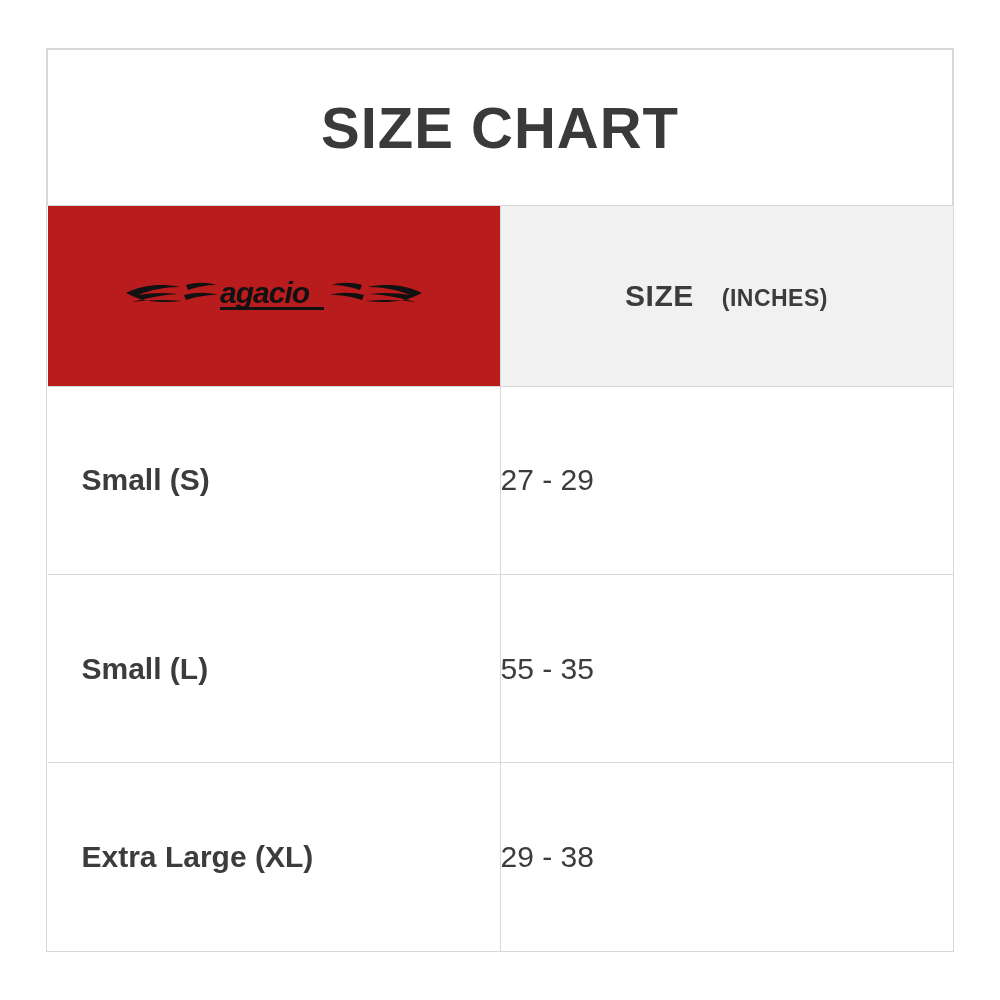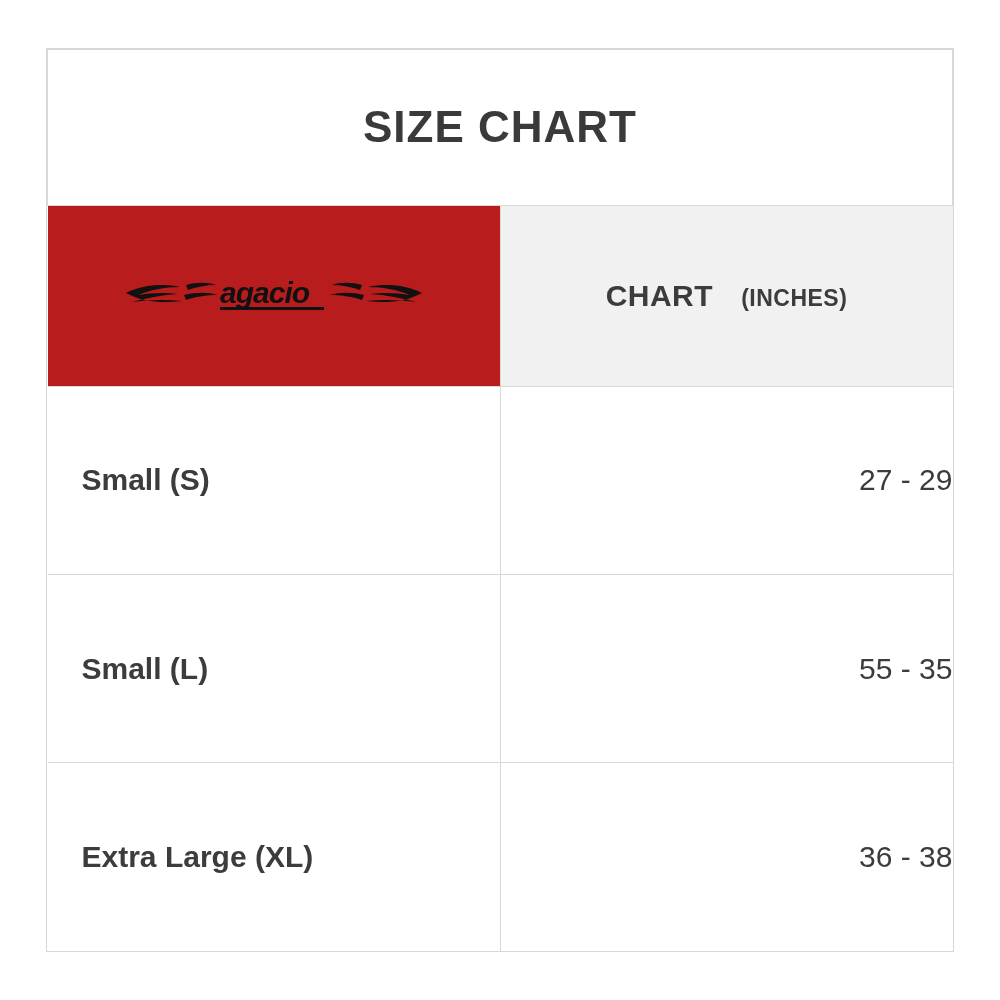--- a/index.html
+++ b/index.html
@@ -40,21 +40,21 @@
   }
   .title-cell {
     height: 129px;
     text-align: center;
     vertical-align: middle;
     border-left: none;
     border-top: none;
     border-right: none;
   }
   .title-text {
-    font-size: 44px;
+    font-size: 58px;
     font-weight: bold;
     letter-spacing: 1px;
     color: #3a3a3a;
     font-family: "Liberation Sans", sans-serif;
   }
   .header-row th {
     height: 150px;
     background: #f1f1f1;
     vertical-align: middle;
   }
@@ -87,21 +87,21 @@
   }
   .data-row td.size-cell {
     text-align: left;
     padding-left: 34px;
     font-size: 30px;
     color: #3c3c3c;
     border-left: none;
     font-weight: bold;
   }
   .data-row td.value-cell {
-    text-align: right;
+    text-align: left;
     font-size: 30px;
     color: #3c3c3c;
     border-right: none;
   }
   .data-row:last-child td {
     border-bottom: none;
   }
   .brand-logo {
     display: inline-flex;
     align-items: center;
@@ -139,31 +139,31 @@
                 </g>
                 <g fill="#111111" transform="translate(300,0) scale(-1,1)">
                   <path d="M2 22 C18 14, 38 12, 56 16 C40 16, 26 19, 14 24 C26 22, 40 21, 54 23 C38 24, 22 27, 8 31 C22 29, 40 28, 58 30 C40 32, 20 32, 2 22 Z"></path>
                   <path d="M62 14 C72 11, 84 11, 92 14 C82 14, 72 16, 64 19 Z"></path>
                   <path d="M60 24 C72 21, 84 21, 94 24 C82 24, 70 26, 62 29 Z"></path>
                 </g>
               </svg>
             </span>
           </th>
           <th class="waist-cell">
-            <span class="waist-main">CHART</span><span class="waist-sub">(INCHES)</span>
+            <span class="waist-main">SIZE</span><span class="waist-sub">(INCHES)</span>
           </th>
         </tr>
         <tr class="data-row">
           <td class="size-cell">Small (S)</td>
           <td class="value-cell">27 - 29</td>
         </tr>
         <tr class="data-row">
           <td class="size-cell">Small (L)</td>
           <td class="value-cell">55 - 35</td>
         </tr>
         <tr class="data-row">
           <td class="size-cell">Extra Large (XL)</td>
-          <td class="value-cell">36 - 38</td>
+          <td class="value-cell">29 - 38</td>
         </tr>
       </tbody>
     </table>
   </div>
 </div>
 
 </body></html>

